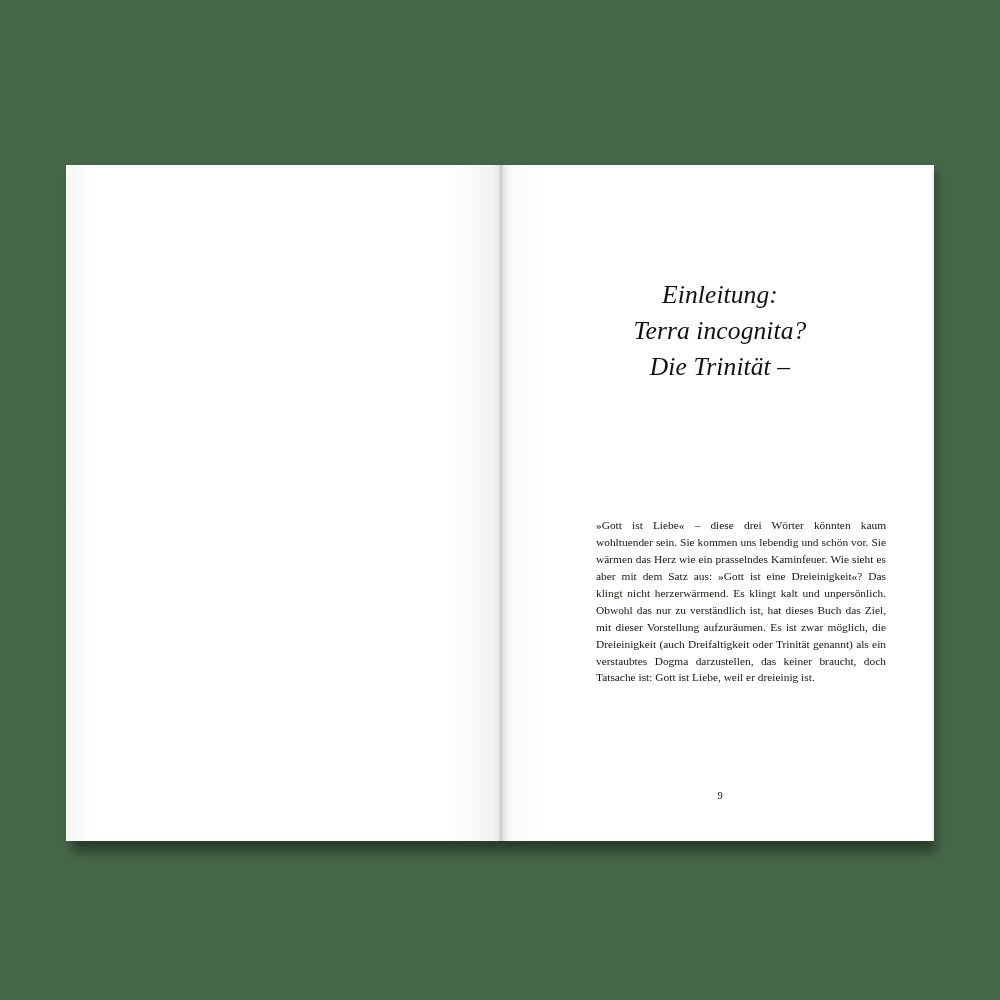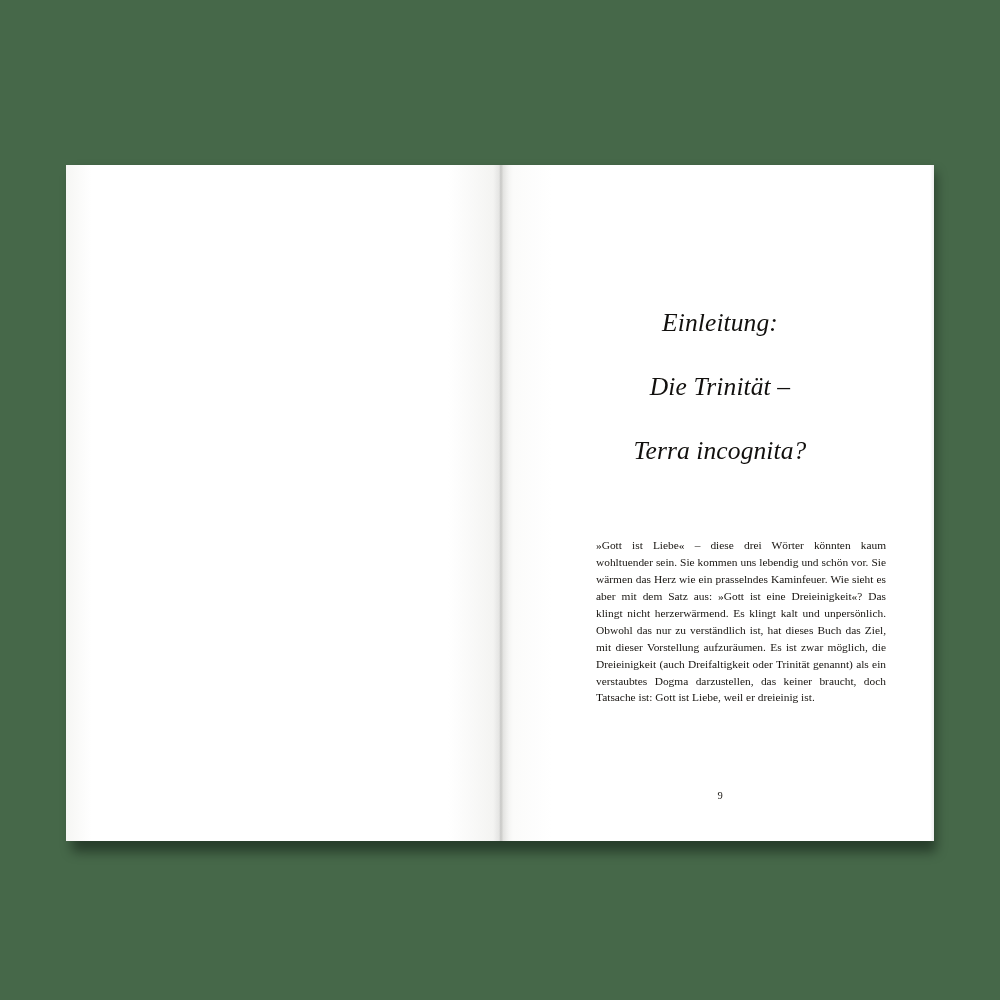--- a/index.html
+++ b/index.html
@@ -87,35 +87,33 @@
     font-size: 25.5px;
     line-height: 1.42;
     color: #12100e;
     letter-spacing: 0.1px;
     padding-left: 40px;
     padding-right: 34px;
   }
   .chapter-title .line {
     display: block;
     white-space: nowrap;
-    margin-top: 28px;
   }
 
   .body-text {
     position: absolute;
     left: 96px;
     top: 352px;
     width: 290px;
     font-size: 11.4px;
     line-height: 1.485;
     color: #16130f;
     text-align: justify;
     text-justify: inter-word;
     hyphens: manual;
-    margin-top: 20px;
   }
   .body-text p {
     margin: 0;
   }
   .body-text p + p {
     text-indent: 1.35em;
   }
 
   .folio {
     position: absolute;
@@ -150,22 +148,22 @@
   <div class="book">
 
     <div class="page page-left">
       <div></div>
     </div>
 
     <div class="page page-right">
 
       <div class="chapter-title">
         <span class="line">Einleitung:</span>
+        <span class="line">Terra incognita?</span>
         <span class="line">Die Trinität –</span>
-        <span class="line">Terra incognita?</span>
       </div>
 
       <div class="body-text">
         <p>»Gott ist Liebe« – diese drei Wörter könnten kaum wohltuender sein. Sie kommen uns lebendig und schön vor. Sie wärmen das Herz wie ein prasselndes Kaminfeuer. Wie sieht es aber mit dem Satz aus: »Gott ist eine Dreieinigkeit«? Das klingt nicht herzerwärmend. Es klingt kalt und unpersönlich. Obwohl das nur zu verständlich ist, hat dieses Buch das Ziel, mit dieser Vorstellung aufzuräumen. Es ist zwar möglich, die Dreieinigkeit (auch Dreifaltigkeit oder Trinität genannt) als ein verstaubtes Dogma darzustellen, das keiner braucht, doch Tatsache ist: Gott ist Liebe, weil er dreieinig ist.</p>
       </div>
 
       <div class="folio">9</div>
 
       <div class="page-edge"></div>
     </div>

